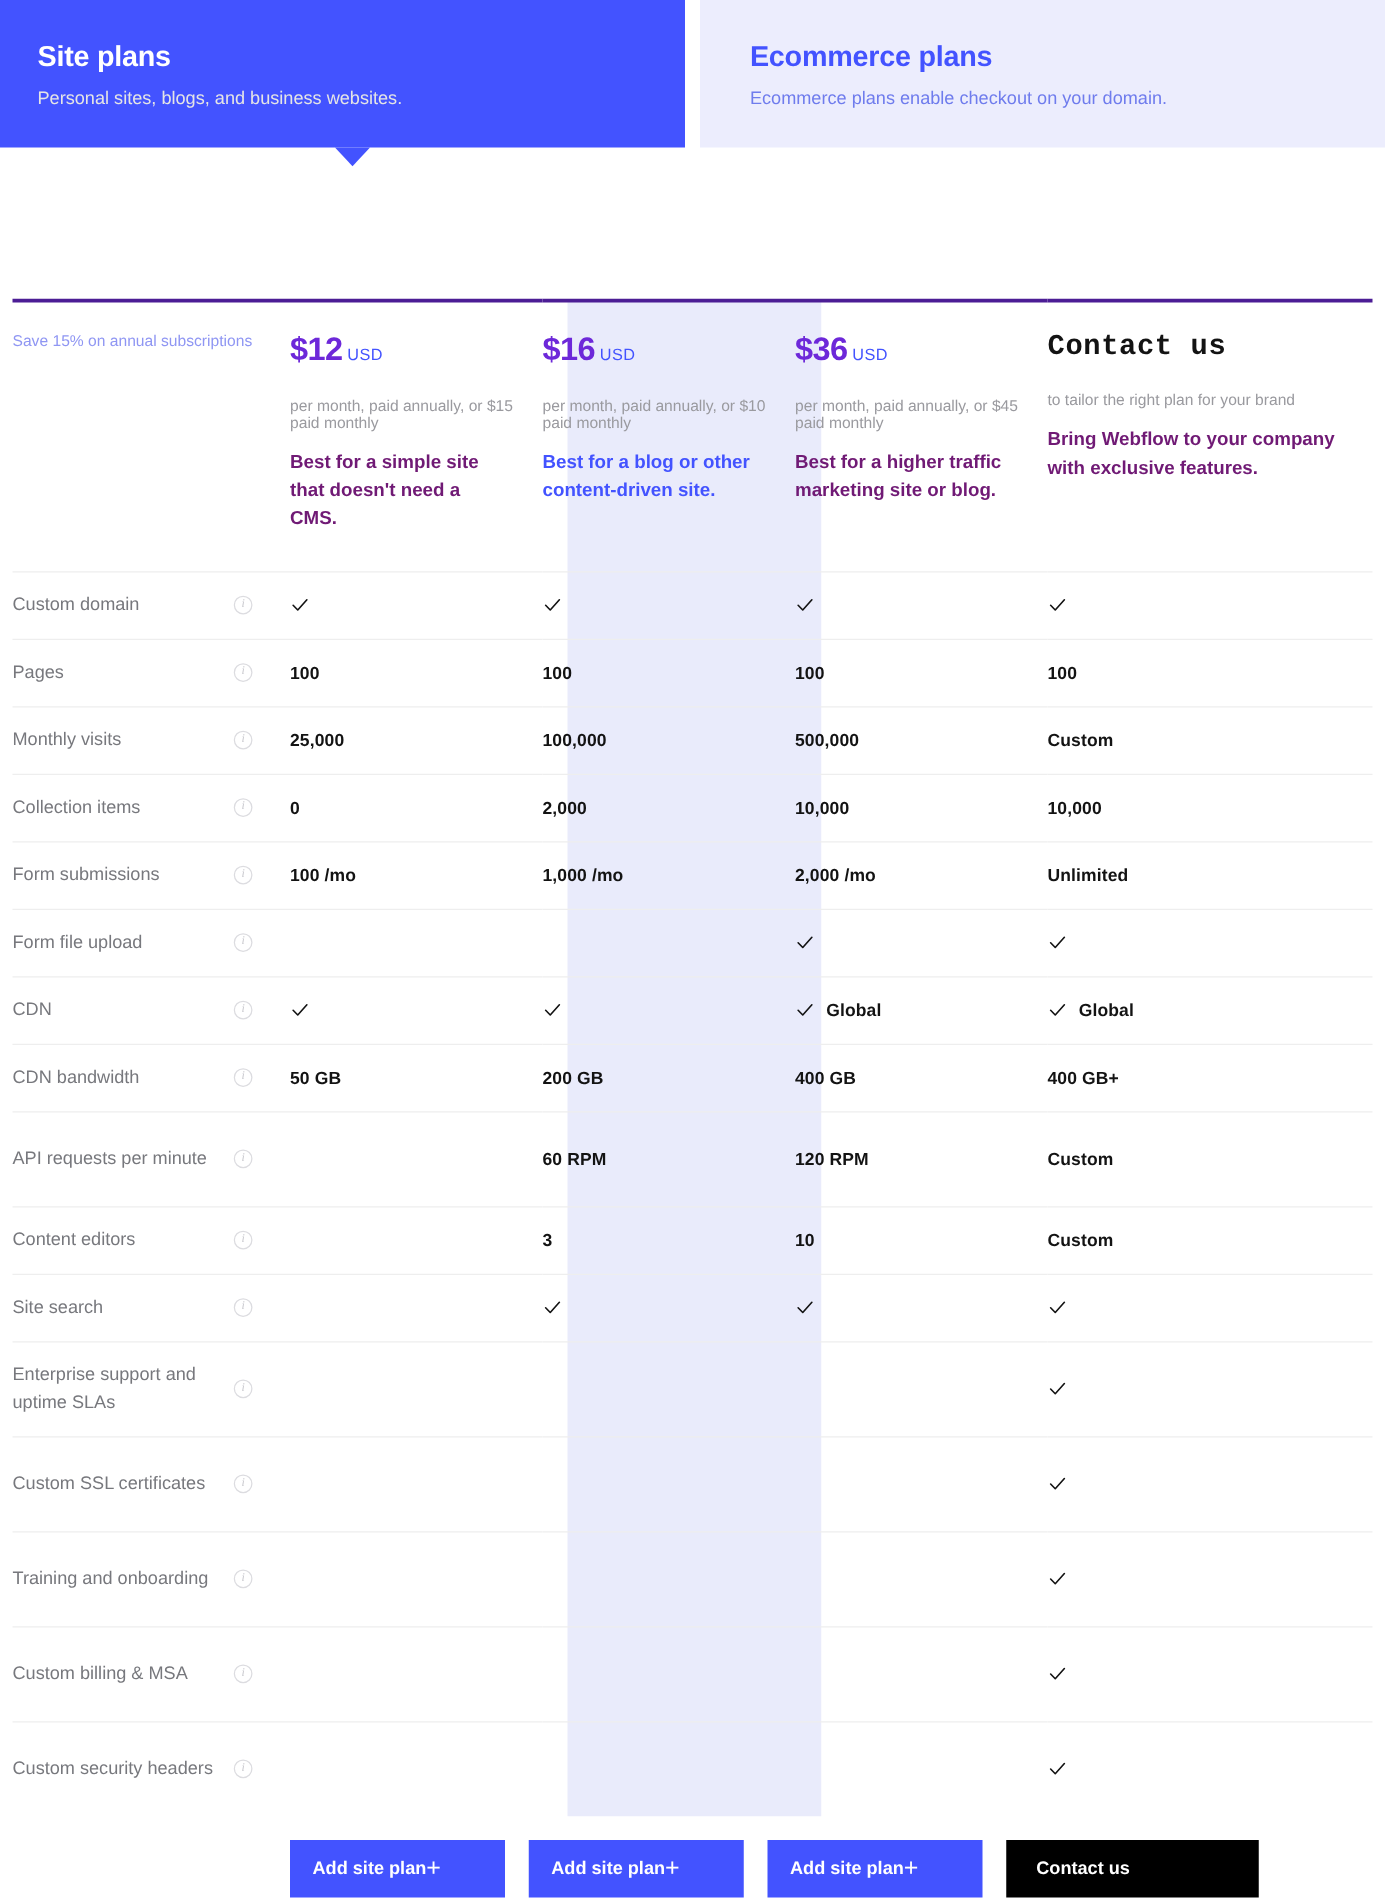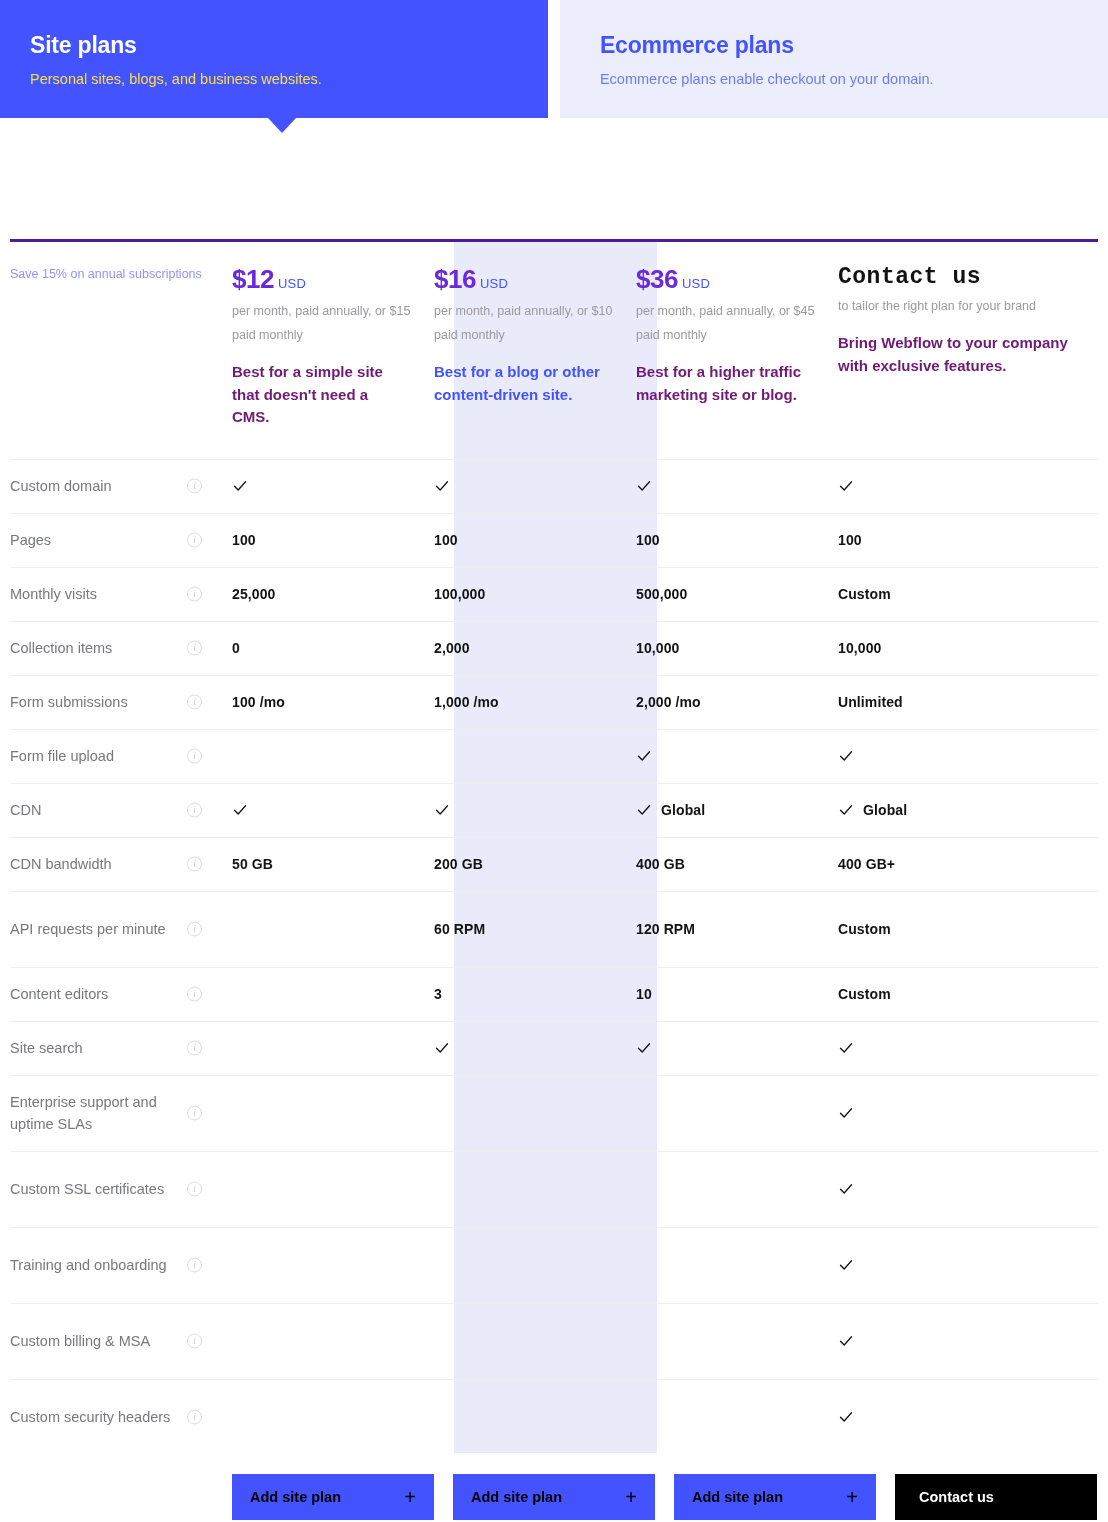--- a/index.html
+++ b/index.html
@@ -12,21 +12,21 @@
   }
   .page { position: relative; width: 1108px; height: 1522px; overflow: hidden; }
 
   
   .tabs { display: flex; width: 1108px; height: 118px; position: relative; gap: 12px; }
   .tab { padding: 30px 0 0 30px; position: relative; }
   .tab-site { width: 554px; background: #4353ff; color: #ffffff; }
   .tab-ecom { width: 554px; background: #ecedfd; padding-left: 40px; }
   .tab-title { font-size: 23px; font-weight: 700; letter-spacing: -0.2px; line-height: 30px; }
   .tab-sub { font-size: 14.5px; line-height: 22px; margin-top: 8px; font-weight: 400; }
-  .tab-site .tab-sub { color: #fde047; }
+  .tab-site .tab-sub { color: #e5e5e5; }
   .tab-ecom .tab-title { color: #4353ff; }
   .tab-ecom .tab-sub { color: #6f7ced; }
   .tab-pointer {
     position: absolute; left: 268px; top: 118px;
     width: 0; height: 0;
     border-left: 14px solid transparent;
     border-right: 14px solid transparent;
     border-top: 15px solid #4353ff;
   }
 
@@ -56,22 +56,22 @@
     display: inline-block; cursor: pointer;
   }
   .price-row { white-space: nowrap; }
   .price-amt { font-size: 26px; font-weight: 700; color: #6d28d9; letter-spacing: -0.5px; }
   .price-cur { font-size: 13px; font-weight: 400; color: #4353ff; margin-left: 4px; letter-spacing: 0.3px; }
   .contact-head {
     font-family: "Liberation Mono", "DejaVu Sans Mono", monospace;
     font-size: 23px; font-weight: 700; color: #131313; letter-spacing: 0.5px;
   }
   .price-note {
-    font-size: 12.5px; line-height: 24px; color: #9a9a9f;
-    margin-top: 4px; padding-right: 22px;
+    font-size: 12.5px; line-height: 13px; color: #9a9a9f;
+    margin-top: 24px; padding-right: 22px;
   }
   .plan-best {
     font-size: 15px; line-height: 22.5px; font-weight: 700;
     color: #701a75; margin-top: 14px; padding-right: 26px;
   }
   th.hl .plan-best { color: #4353ff; }
 
   
   tbody td { vertical-align: middle; padding: 0; height: 54px; }
   td.feature {
@@ -104,22 +104,22 @@
   .btn-row {
     position: relative; z-index: 2;
     display: flex; margin-left: 232px; margin-top: 19px;
   }
   .btn {
     height: 46px; display: flex; align-items: center;
     font-size: 14.5px; font-weight: 700; cursor: pointer;
     border: none;
   }
   .btn-add {
-    width: 202px; background: #4353ff; color: #000000;
-    justify-content: space-between; padding: 0 18px 0 18px;
+    width: 172px; background: #4353ff; color: #ffffff;
+    padding: 0 18px 0 18px;
     margin-right: 19px;
   }
   .btn-add .plus { font-size: 20px; font-weight: 300; line-height: 1; }
   .btn-contact {
     width: 202px; background: #000000; color: #ffffff;
     justify-content: flex-start; padding-left: 24px;
   }
 </style>
 </head>
 <body>

